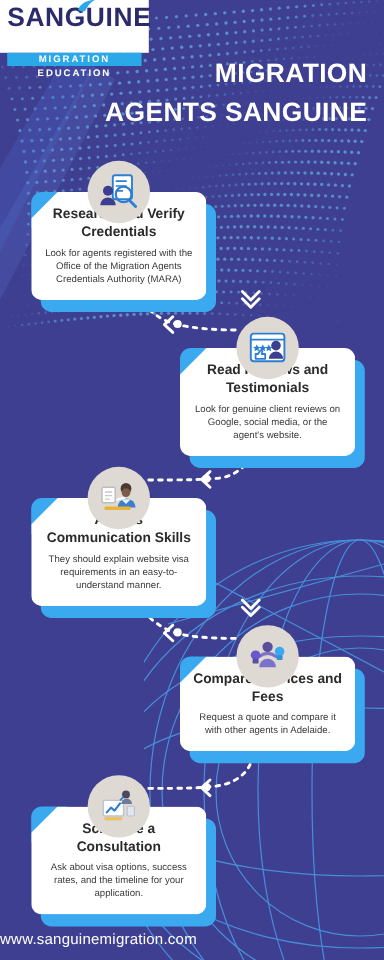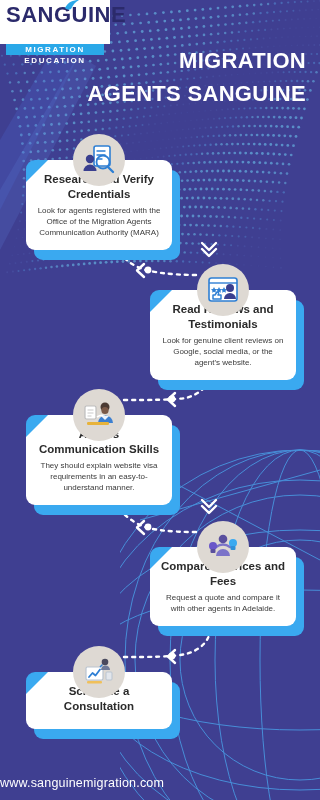--- a/index.html
+++ b/index.html
@@ -9,21 +9,21 @@
     background:#3f3f91;
     position:relative;
     overflow:hidden;
   }
 
   
   #bg { position:absolute; inset:0; z-index:0; }
 
   
   .logo-box{
-    position:absolute; left:0; top:0; width:110px; height:44px;
+    position:absolute; left:0; top:0; width:124px; height:44px;
     background:#ffffff; z-index:6;
     padding:4px 6px 0 6px;
   }
   .logo-word{
     font-size:22px; font-weight:bold; color:#2b2a6b;
     letter-spacing:.5px; line-height:22px; text-align:center;
     position:relative;
   }
   .logo-bird{ position:absolute; left:64px; top:-1px; }
   .logo-band{
@@ -1539,21 +1539,21 @@
       <rect x="13" y="4" width="16" height="20" rx="2" fill="#ffffff" stroke="#2e7fd4" stroke-width="1.6"></rect>
       <path d="M16,9 h8 M16,13 h8 M16,17 h5" stroke="#2e7fd4" stroke-width="1.4" stroke-linecap="round"></path>
       <circle cx="22" cy="20" r="6.5" fill="none" stroke="#2e7fd4" stroke-width="1.8"></circle>
       <path d="M27,25 l5,5" stroke="#2e7fd4" stroke-width="2.4" stroke-linecap="round"></path>
       <circle cx="9" cy="17" r="4.2" fill="#3a3f8f"></circle>
       <path d="M2.5,29 a6.5,6.5 0 0 1 13,0 z" fill="#3a3f8f"></path>
     </svg>
   </div>
   <div class="card">
     <div class="card-title">Research and Verify Credentials</div>
-    <div class="card-body">Look for agents registered with the Office of the Migration Agents Communication Authority (MARA)</div>
+    <div class="card-body">Look for agents registered with the Office of the Migration Agents Credentials Authority (MARA)</div>
   </div>
 </div>
 
 <div class="step right" style="top:290px">
   <div class="shadow"></div>
   <div class="fold"></div>
   <div class="icon-circle">
     <svg width="36" height="36" viewBox="0 0 36 36">
       <rect x="4" y="6" width="28" height="23" rx="2.5" fill="#ffffff" stroke="#2e7fd4" stroke-width="1.6"></rect>
       <path d="M4,11 h28" stroke="#2e7fd4" stroke-width="1.4"></path>
@@ -1623,16 +1623,17 @@
       <path d="M8,23 l3.5,-4 3,2.5 4.5,-6" fill="none" stroke="#2e7fd4" stroke-width="1.8" stroke-linecap="round" stroke-linejoin="round"></path>
       <path d="M19,13 l2.5,-2.5" stroke="#2e7fd4" stroke-width="1.5"></path>
       <circle cx="24" cy="8" r="3.3" fill="#4a4a5e"></circle>
       <path d="M20,16 a4.5,4.5 0 0 1 9,0 z" fill="#6f7a99"></path>
       <rect x="6" y="27" width="15" height="2.6" rx="1" fill="#f0c05a"></rect>
       <rect x="25" y="18" width="6" height="8" rx="1" fill="#e2e6ec" stroke="#b9c4d0" stroke-width="1"></rect>
     </svg>
   </div>
   <div class="card">
     <div class="card-title">Schedule a Consultation</div>
+    <div class="card-body">Ask about visa options, success rates, and the timeline for your application.</div>
   </div>
 </div>
 
 <div class="footer">www.sanguinemigration.com</div>
 
 </body></html>

